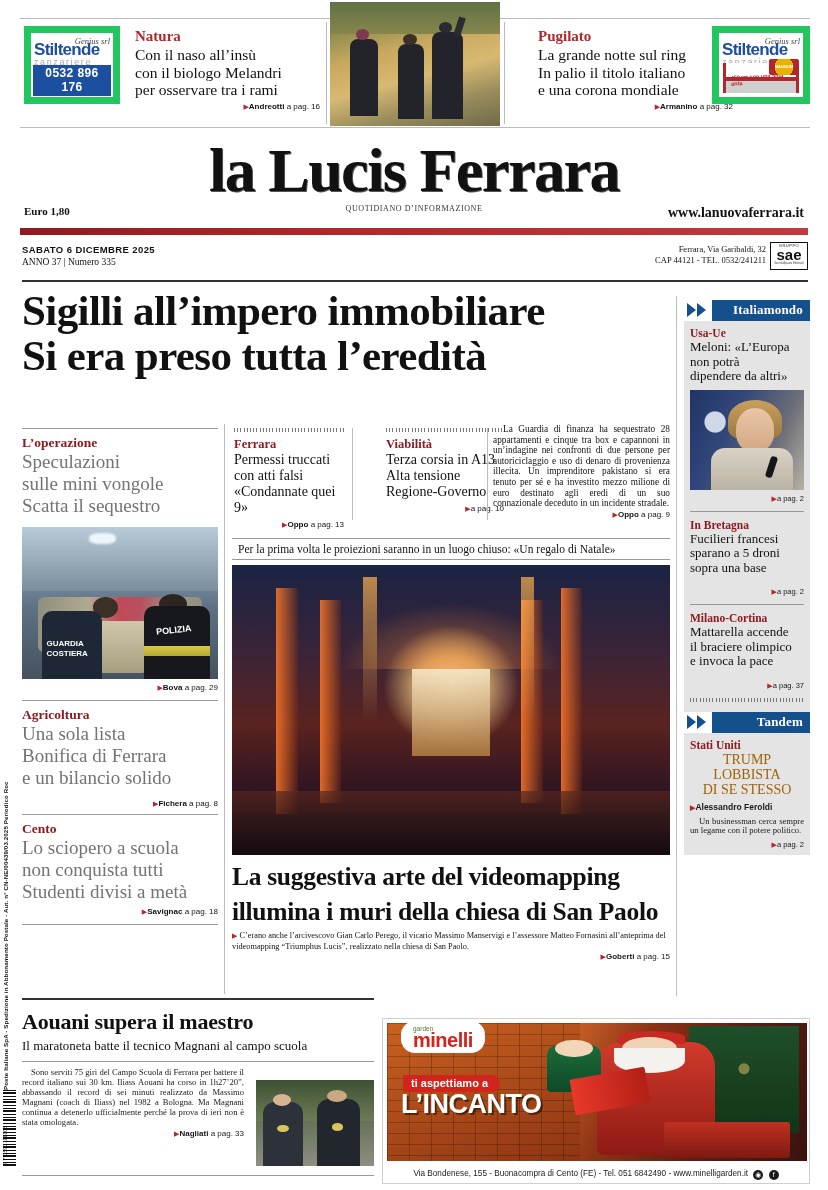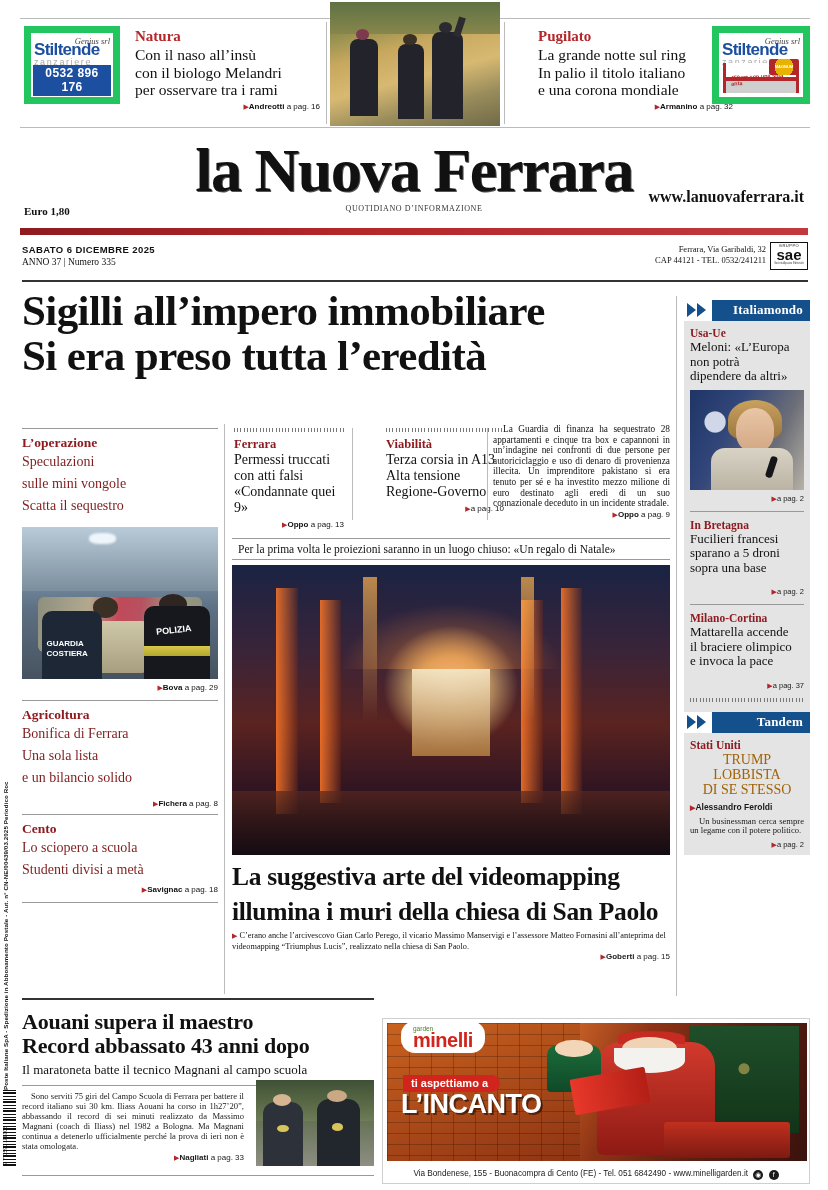--- a/index.html
+++ b/index.html
@@ -117,22 +117,22 @@
     font-family:"Liberation Serif", serif; font-weight:bold; font-size:62px;
     letter-spacing:-1.5px; color:#111; line-height:64px;
     text-shadow: 1px 1px 0 #555;
   }
   .masthead .subtitle {
     font-family:"Liberation Serif", serif; font-size:8px; letter-spacing:.6px;
     color:#333; margin-top:2px;
   }
   .price { position:absolute; left:24px; top:205px;
     font-family:"Liberation Serif",serif; font-weight:bold; font-size:11px; color:#111; }
-  .weburl { position:absolute; right:24px; top:188px;
-    font-family:"Liberation Serif",serif; font-weight:bold; font-size:16px; color:#111; }
+  .weburl { position:absolute; right:24px; top:205px;
+    font-family:"Liberation Serif",serif; font-weight:bold; font-size:14px; color:#111; }
   .redbar { position:absolute; left:20px; top:228px; width:788px; height:7px;
     background:linear-gradient(to right,#8e1b20,#b3262a 40%,#c23a3e); }
   .dateline { position:absolute; left:22px; top:244px;
     font-family:"Liberation Sans",sans-serif; }
   .dateline .d1 { font-size:9.5px; font-weight:bold; letter-spacing:.4px; color:#111; }
   .dateline .d2 { font-family:"Liberation Serif",serif; font-size:9.5px; color:#111; margin-top:2px;}
   .addr { position:absolute; right:62px; top:244px; text-align:right;
     font-family:"Liberation Serif",serif; font-size:8.5px; color:#111; line-height:11px; }
   .saelogo { position:absolute; right:20px; top:242px; width:38px; height:28px;
     border:1px solid #111; text-align:center; }
@@ -146,21 +146,21 @@
   .mainhead { position:absolute; left:22px; top:288px; width:648px; }
   .mainhead .h1 {
     font-family:"Liberation Serif",serif; font-weight:bold; font-size:43px;
     line-height:45px; letter-spacing:-.6px; color:#111;
   }
 
   
   .col-left { position:absolute; left:22px; top:428px; width:196px; }
   .sec-kicker { color:#8e1b20; font-weight:bold; font-size:13.5px;
     font-family:"Liberation Serif",serif; line-height:16px; }
-  .sec-title { font-family:"Liberation Serif",serif; font-size:14px; line-height:22px; color:#7f1d1d; }
+  .sec-title { font-family:"Liberation Serif",serif; font-size:19px; line-height:22px; color:#737373; }
   .photo-clams {
     width:196px; height:152px; margin-top:10px; position:relative; overflow:hidden;
     background:linear-gradient(to bottom,#9fb6c9 0%,#7f98ad 25%,#5d6f82 55%,#46525f 100%);
   }
   .cl-truck { position:absolute; left:0; top:0; width:100%; height:42%;
     background:linear-gradient(to bottom,#b9cbd8,#7b8e9d); }
   .cl-light { position:absolute; left:34%; top:4%; width:14%; height:7%;
     background:#eef6fb; border-radius:40%; filter:blur(1px); }
   .cl-sacks { position:absolute; left:8%; top:46%; width:84%; height:36%;
     background:linear-gradient(100deg,#8d8f7e,#b2a98f 30%,#c04a58 48%,#b85060 60%,#9a9a85 80%,#8c8e7c);
@@ -418,21 +418,21 @@
     <div class="st-name">Stiltende</div>
     <div class="st-sub">zanzariere</div>
     <div class="ad-right-inner">
       <div class="ad-right-bar"></div>
       <div class="ad-right-txt">450cm con una sola anta</div>
     </div>
     <div class="ad-right-badge">MAGNUM</div>
   </div>
 
   <div class="masthead">
-    <div class="title">la Nuova Ferrara</div>
+    <div class="title">la Lucis Ferrara</div>
     <div class="subtitle">QUOTIDIANO D’INFORMAZIONE</div>
   </div>
   <div class="price">Euro   1,80</div>
   <div class="weburl">www.lanuovaferrara.it</div>
   <div class="redbar"></div>
 
   <div class="dateline">
     <div class="d1">SABATO  6  DICEMBRE  2025</div>
     <div class="d2">ANNO  37  |  Numero  335</div>
   </div>
@@ -482,33 +482,34 @@
       <div class="cl-stripe"></div>
     </div>
     <div class="byline" style="margin-top:4px;">
       <span class="tri">▶</span><b>Bova</b>
       <span>a pag. 29</span>
     </div>
 
     <div class="rule-thin" style="margin-top:8px;"></div>
     <div style="margin-top:6px;">
       <div class="sec-kicker">Agricoltura</div>
+      <div class="sec-title">Una sola lista</div>
       <div class="sec-title">Bonifica di Ferrara</div>
-      <div class="sec-title">Una sola lista</div>
       <div class="sec-title">e un bilancio solido</div>
       <div class="byline" style="margin-top:10px;">
         <span class="tri">▶</span><b>Fichera</b>
         <span>a pag. 8</span>
       </div>
     </div>
 
     <div class="rule-thin" style="margin-top:6px;"></div>
     <div style="margin-top:6px;">
       <div class="sec-kicker">Cento</div>
       <div class="sec-title">Lo sciopero a scuola</div>
+      <div class="sec-title">non conquista tutti</div>
       <div class="sec-title">Studenti divisi a metà</div>
       <div class="byline" style="margin-top:4px;">
         <span class="tri">▶</span><b>Savignac</b>
         <span>a pag. 18</span>
       </div>
     </div>
     <div class="rule-thin" style="margin-top:8px;"></div>
   </div>
 
   <div class="mbox" style="position:absolute; left:234px; top:428px; width:110px;">
@@ -640,21 +641,20 @@
           <span class="tri">▶</span><span>a pag. 2</span>
         </div>
       </div>
     </div>
   </div>
 
   <div class="hrule" style="left:22px; top:998px; width:352px; height:1.5px;"></div>
 
   <div class="bottom">
     <div class="bt-h">Aouani supera il maestro</div>
-    <div class="bt-h">Record abbassato 43 anni dopo</div>
     <div class="bt-sub">Il maratoneta batte il tecnico Magnani al campo scuola</div>
     <div class="bt-rule"></div>
     <div class="bt-par">Sono serviti 75 giri del Campo Scuola di Ferrara per battere il record italiano sui 30 km. Iliass Aouani ha corso in 1h27’20”, abbassando il record di sei minuti realizzato da Massimo Magnani (coach di Iliass) nel 1982 a Bologna. Ma Magnani continua a detenerlo ufficialmente perché la prova di ieri non è stata omologata.</div>
     <div class="bt-ref">
       <span class="tri">▶</span><b>Nagliati</b>
       <span>a pag. 33</span>
     </div>
     <div class="bt-photo">
       <div class="tree"></div>
       <div class="m1"></div>

